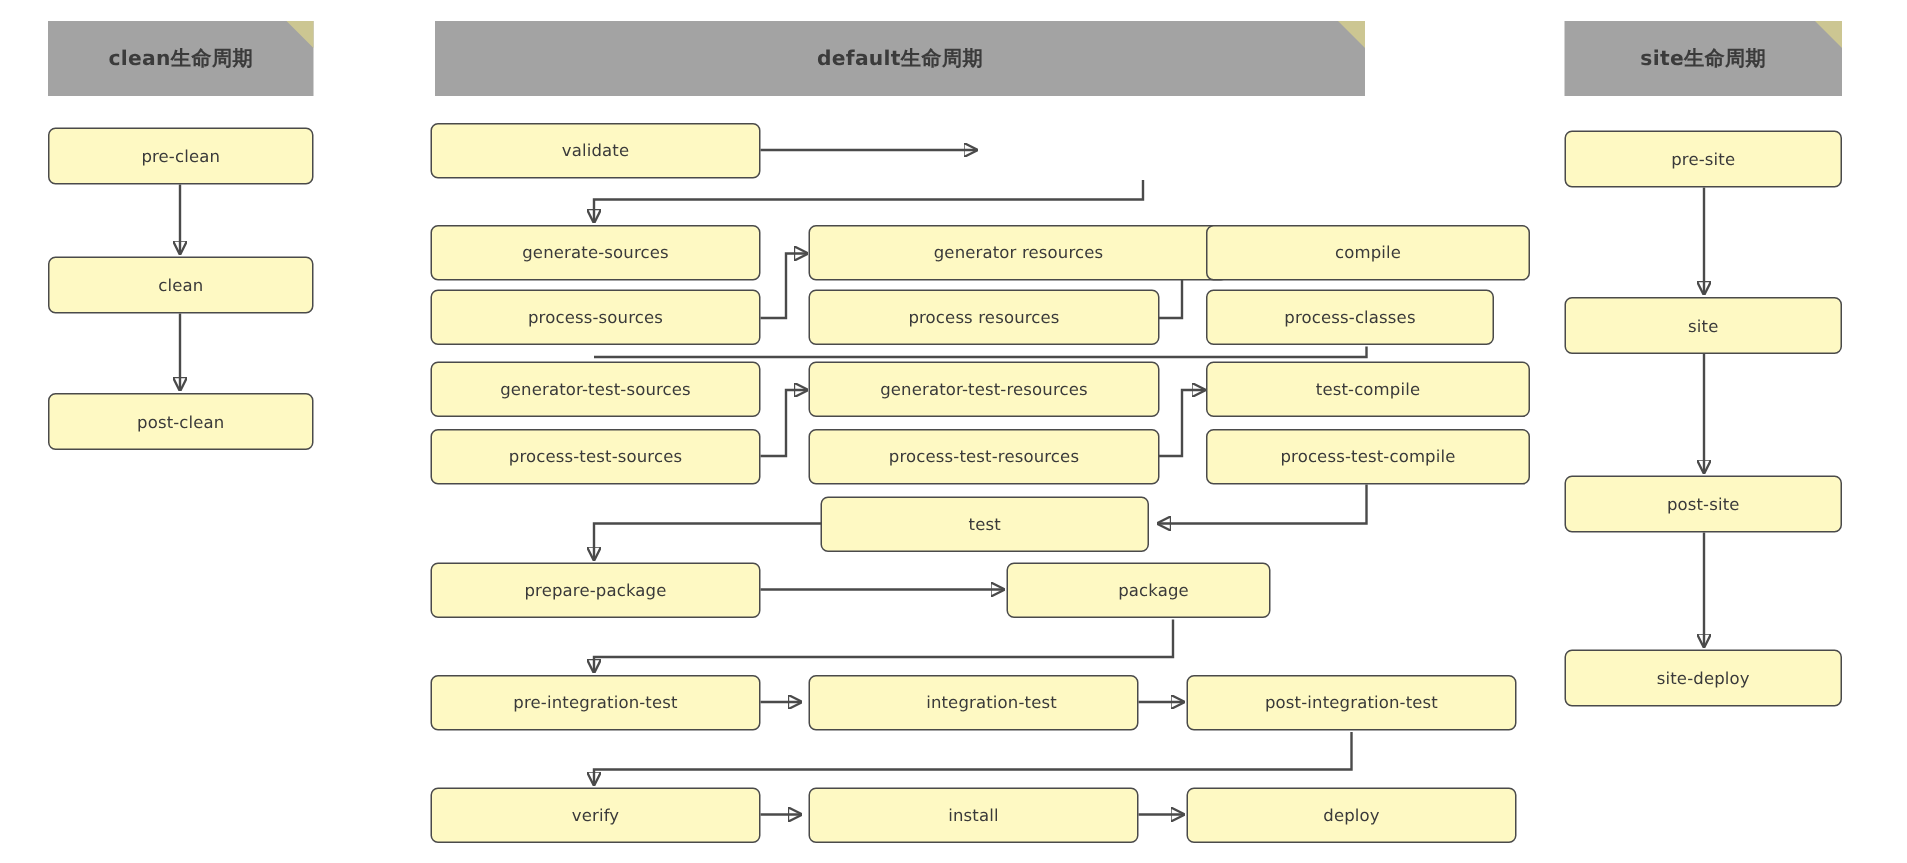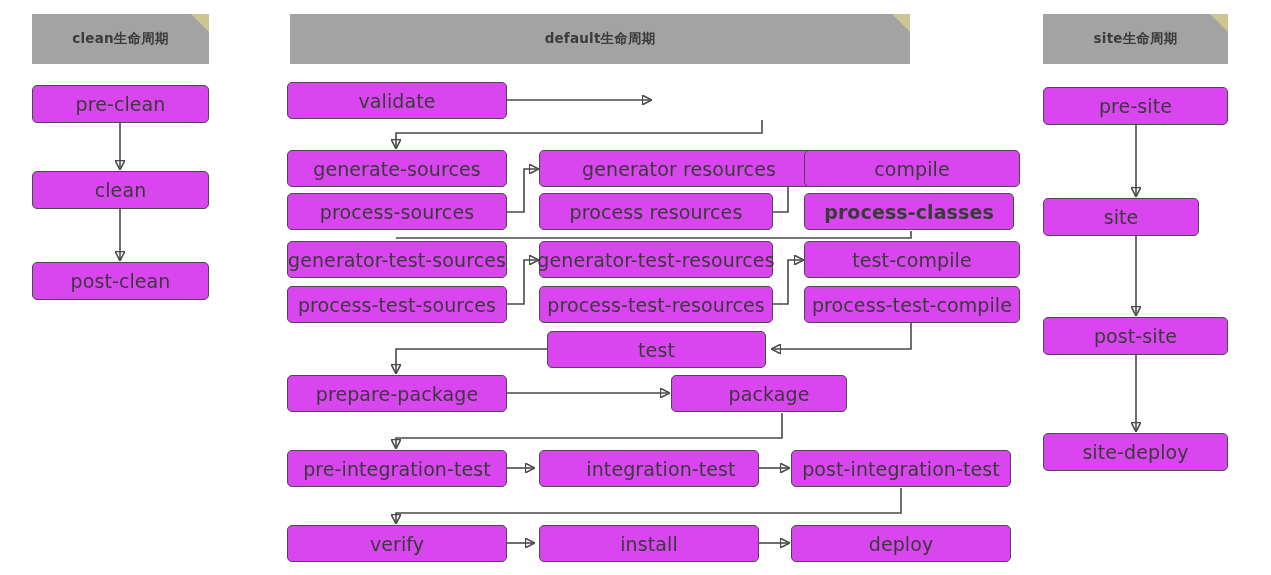--- a/index.html
+++ b/index.html
@@ -44,27 +44,27 @@
     transform: translateY(-50%);
     text-align: center;
     font-size: 13.5px;
     font-weight: bold;
     color: #3b3b3b;
     letter-spacing: 0.2px;
   }
   .node {
     position: absolute;
     box-sizing: border-box;
-    background: #d946ef;
+    background: #fef9c3;
     border: 1.6px solid #4a4a4a;
     border-radius: 5px;
     display: flex;
     align-items: center;
     justify-content: center;
-    font-size: 19px;
+    font-size: 11px;
     color: #3a3a3a;
     font-weight: 500;
     letter-spacing: 0.1px;
     white-space: nowrap;
   }
   svg.edges {
     position: absolute;
     left: 0;
     top: 0;
     width: 1271px;
@@ -148,21 +148,21 @@
   <div class="node" style="left:32px; top:171px; width:177px; height:38px;">clean</div>
   <div class="node" style="left:32px; top:262px; width:177px; height:38px;">post-clean</div>
 
   <div class="node" style="left:287px; top:82px; width:220px; height:37px;">validate</div>
 
   <div class="node" style="left:287px; top:150px; width:220px; height:37px;">generate-sources</div>
   <div class="node" style="left:287px; top:193px; width:220px; height:37px;">process-sources</div>
   <div class="node" style="left:539px; top:150px; width:280px; height:37px;">generator resources</div>
   <div class="node" style="left:539px; top:193px; width:234px; height:37px;">process resources</div>
   <div class="node" style="left:804px; top:150px; width:216px; height:37px;">compile</div>
-  <div class="node" style="left:804px; top:193px; width:210px; height:37px;font-weight:bold;">process-classes</div>
+  <div class="node" style="left:804px; top:193px; width:192px; height:37px;">process-classes</div>
 
   <div class="node" style="left:287px; top:241px; width:220px; height:37px;">generator-test-sources</div>
   <div class="node" style="left:287px; top:286px; width:220px; height:37px;">process-test-sources</div>
   <div class="node" style="left:539px; top:241px; width:234px; height:37px;">generator-test-resources</div>
   <div class="node" style="left:539px; top:286px; width:234px; height:37px;">process-test-resources</div>
   <div class="node" style="left:804px; top:241px; width:216px; height:37px;">test-compile</div>
   <div class="node" style="left:804px; top:286px; width:216px; height:37px;">process-test-compile</div>
 
   <div class="node" style="left:547px; top:331px; width:219px; height:37px;">test</div>
 
@@ -171,17 +171,17 @@
 
   <div class="node" style="left:287px; top:450px; width:220px; height:37px;">pre-integration-test</div>
   <div class="node" style="left:539px; top:450px; width:220px; height:37px;padding-left:24px;">integration-test</div>
   <div class="node" style="left:791px; top:450px; width:220px; height:37px;">post-integration-test</div>
 
   <div class="node" style="left:287px; top:525px; width:220px; height:37px;">verify</div>
   <div class="node" style="left:539px; top:525px; width:220px; height:37px;">install</div>
   <div class="node" style="left:791px; top:525px; width:220px; height:37px;">deploy</div>
 
   <div class="node" style="left:1043px; top:87px; width:185px; height:38px;">pre-site</div>
-  <div class="node" style="left:1043px; top:198px; width:156px; height:38px;">site</div>
+  <div class="node" style="left:1043px; top:198px; width:185px; height:38px;">site</div>
   <div class="node" style="left:1043px; top:317px; width:185px; height:38px;">post-site</div>
   <div class="node" style="left:1043px; top:433px; width:185px; height:38px;">site-deploy</div>
 
 </div>
 
 </body></html>

